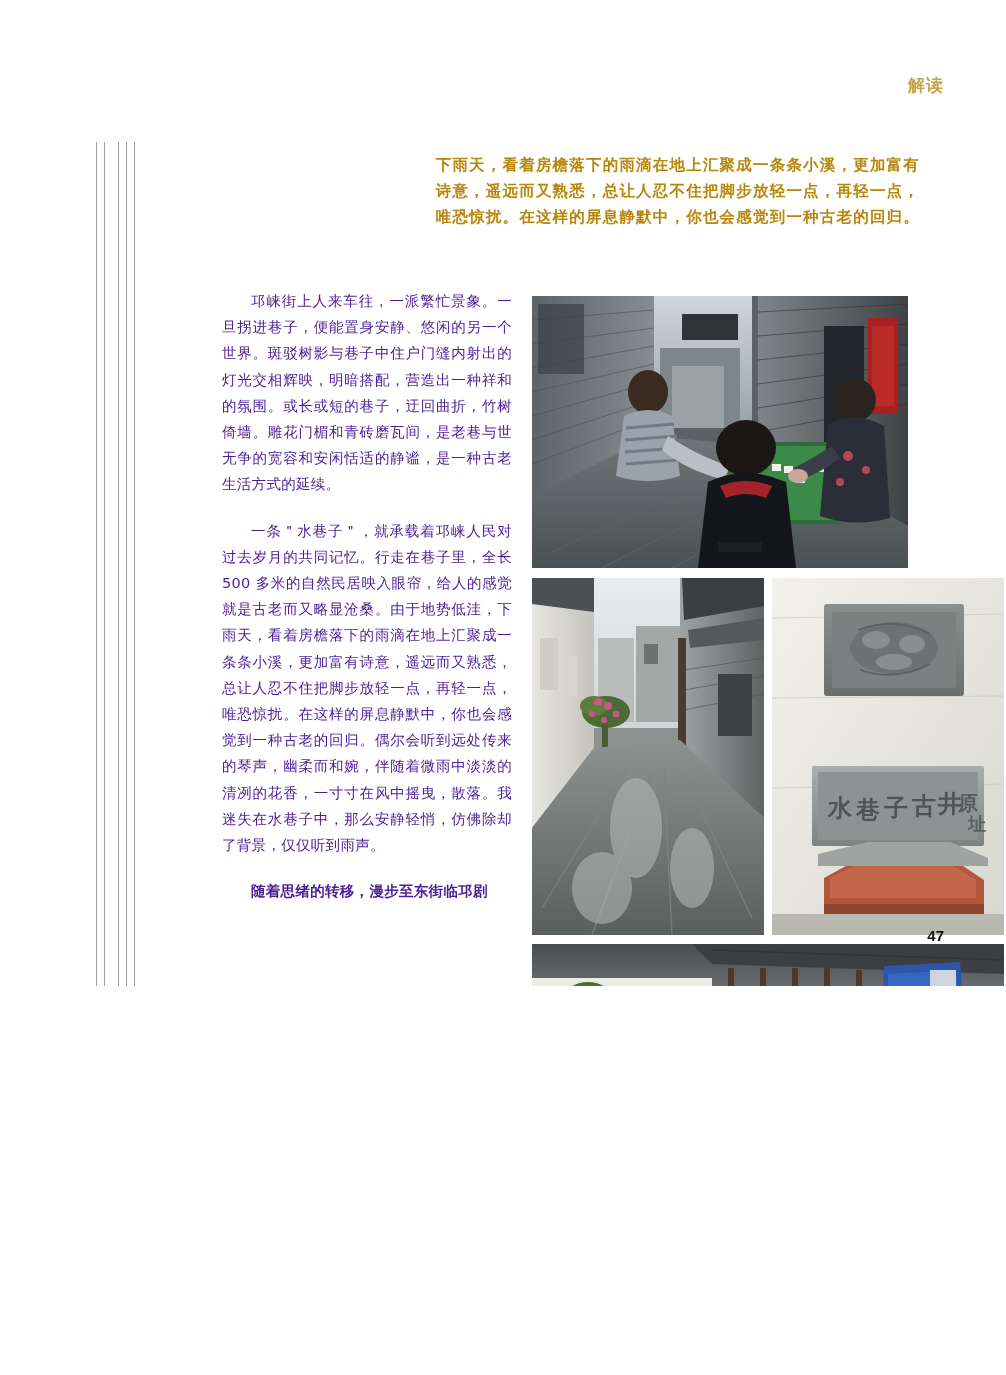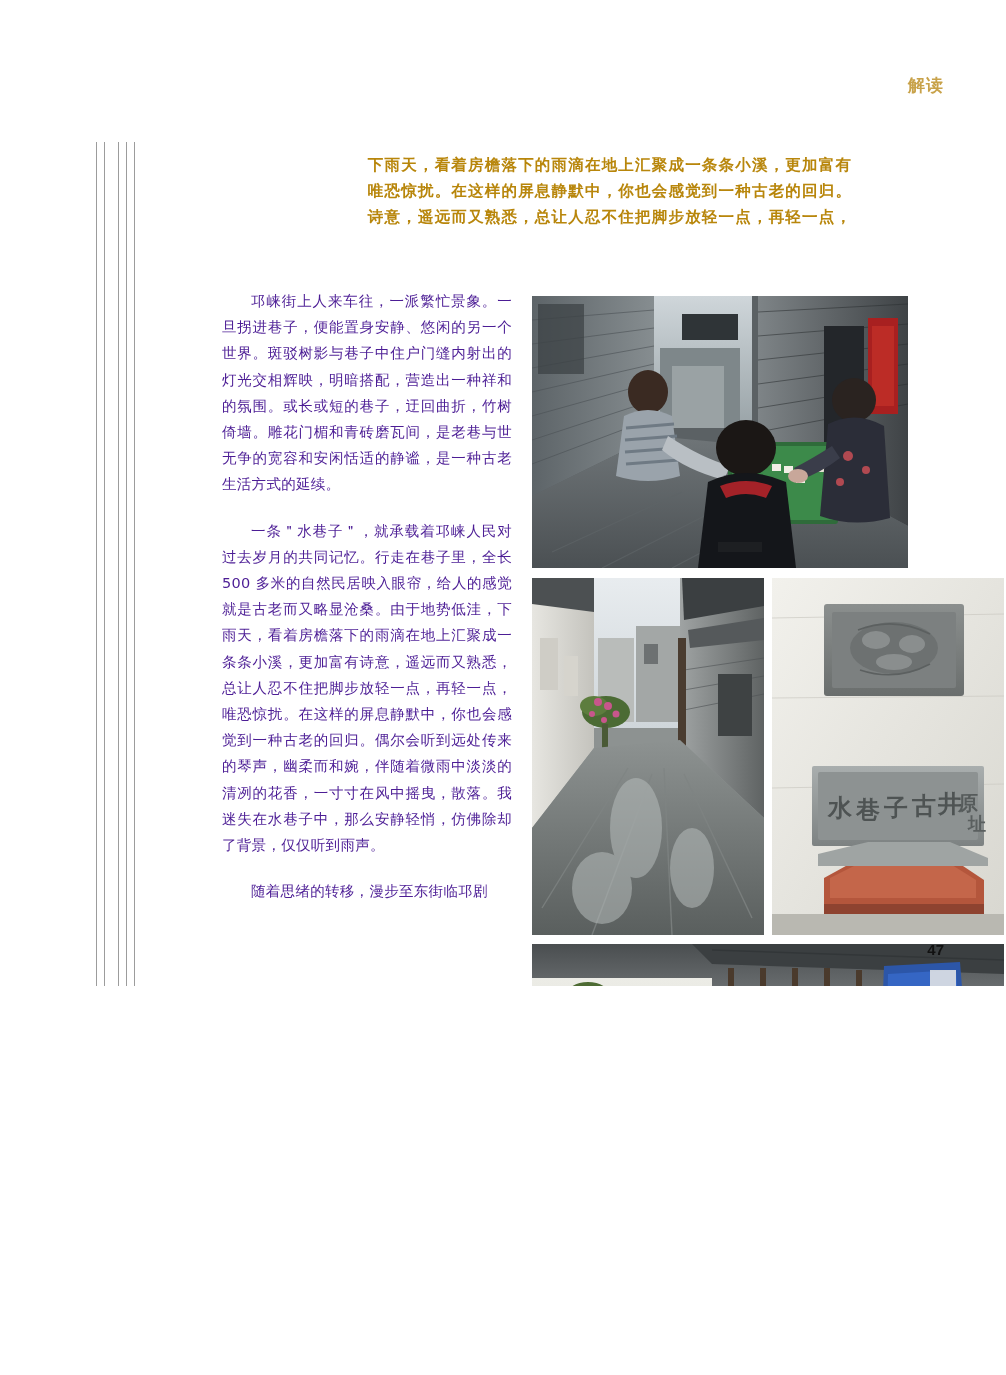--- a/index.html
+++ b/index.html
@@ -50,21 +50,21 @@
   .rules span:nth-child(3) { left: 22px; }
   .rules span:nth-child(4) { left: 30px; }
   .rules span:nth-child(5) { left: 38px; }
 
   
   .pullquote {
     position: absolute;
     left: 300px;
     top: 152px;
     width: 620px;
-    text-align: center;
+    text-align: right;
     font-family: "DejaVu Sans", sans-serif;
     font-size: 15.5px;
     line-height: 26px;
     color: #b8860b;
     font-weight: bold;
     letter-spacing: 1.2px;
   }
   .pullquote p { margin: 0; }
 
   
@@ -77,40 +77,40 @@
     font-size: 14.5px;
     line-height: 26.2px;
     color: #4c1d95;
     text-align: justify;
     letter-spacing: 0.3px;
   }
   .body-col p {
     margin: 0 0 20px 0;
     text-indent: 29px;
   }
-  .body-col p:last-child { margin-bottom: 4px; }
+  .body-col p:last-child { margin-bottom: 4px; font-weight: bold; }
 
   
   .photo {
     position: absolute;
     overflow: hidden;
     background: #888;
   }
   .photo svg { display: block; width: 100%; height: 100%; }
 
   #photo-mahjong { left: 532px; top: 296px; width: 376px; height: 272px; }
   #photo-alley   { left: 532px; top: 578px; width: 232px; height: 357px; }
   #photo-plaque  { left: 772px; top: 578px; width: 232px; height: 357px; }
   #photo-courtyard { left: 532px; top: 944px; width: 472px; height: 340px; }
 
   
   .page-number {
     position: absolute;
     right: 62px;
-    bottom: 28px;
+    bottom: 42px;
     font-family: "Liberation Sans", sans-serif;
     font-size: 15px;
     font-weight: bold;
     color: #111;
   }
 </style>
 </head>
 <body>
 
 <div class="page">
@@ -120,22 +120,22 @@
   <div class="rules">
     <span></span>
     <span></span>
     <span></span>
     <span></span>
     <span></span>
   </div>
 
   <div class="pullquote">
     <p>下雨天，看着房檐落下的雨滴在地上汇聚成一条条小溪，更加富有</p>
+    <p>诗意，遥远而又熟悉，总让人忍不住把脚步放轻一点，再轻一点，</p>
     <p>唯恐惊扰。在这样的屏息静默中，你也会感觉到一种古老的回归。</p>
-    <p>诗意，遥远而又熟悉，总让人忍不住把脚步放轻一点，再轻一点，</p>
   </div>
 
   <div class="body-col">
     <p>邛崃街上人来车往，一派繁忙景象。一旦拐进巷子，便能置身安静、悠闲的另一个世界。斑驳树影与巷子中住户门缝内射出的灯光交相辉映，明暗搭配，营造出一种祥和的氛围。或长或短的巷子，迂回曲折，竹树倚墙。雕花门楣和青砖磨瓦间，是老巷与世无争的宽容和安闲恬适的静谧，是一种古老生活方式的延续。</p>
     <p>一条＂水巷子＂，就承载着邛崃人民对过去岁月的共同记忆。行走在巷子里，全长 500 多米的自然民居映入眼帘，给人的感觉就是古老而又略显沧桑。由于地势低洼，下雨天，看着房檐落下的雨滴在地上汇聚成一条条小溪，更加富有诗意，遥远而又熟悉，总让人忍不住把脚步放轻一点，再轻一点，唯恐惊扰。在这样的屏息静默中，你也会感觉到一种古老的回归。偶尔会听到远处传来的琴声，幽柔而和婉，伴随着微雨中淡淡的清冽的花香，一寸寸在风中摇曳，散落。我迷失在水巷子中，那么安静轻悄，仿佛除却了背景，仅仅听到雨声。</p>
     <p>随着思绪的转移，漫步至东街临邛剧</p>
   </div>
 
   <div class="photo" id="photo-mahjong">
     <svg viewBox="0 0 376 272" preserveAspectRatio="none">

